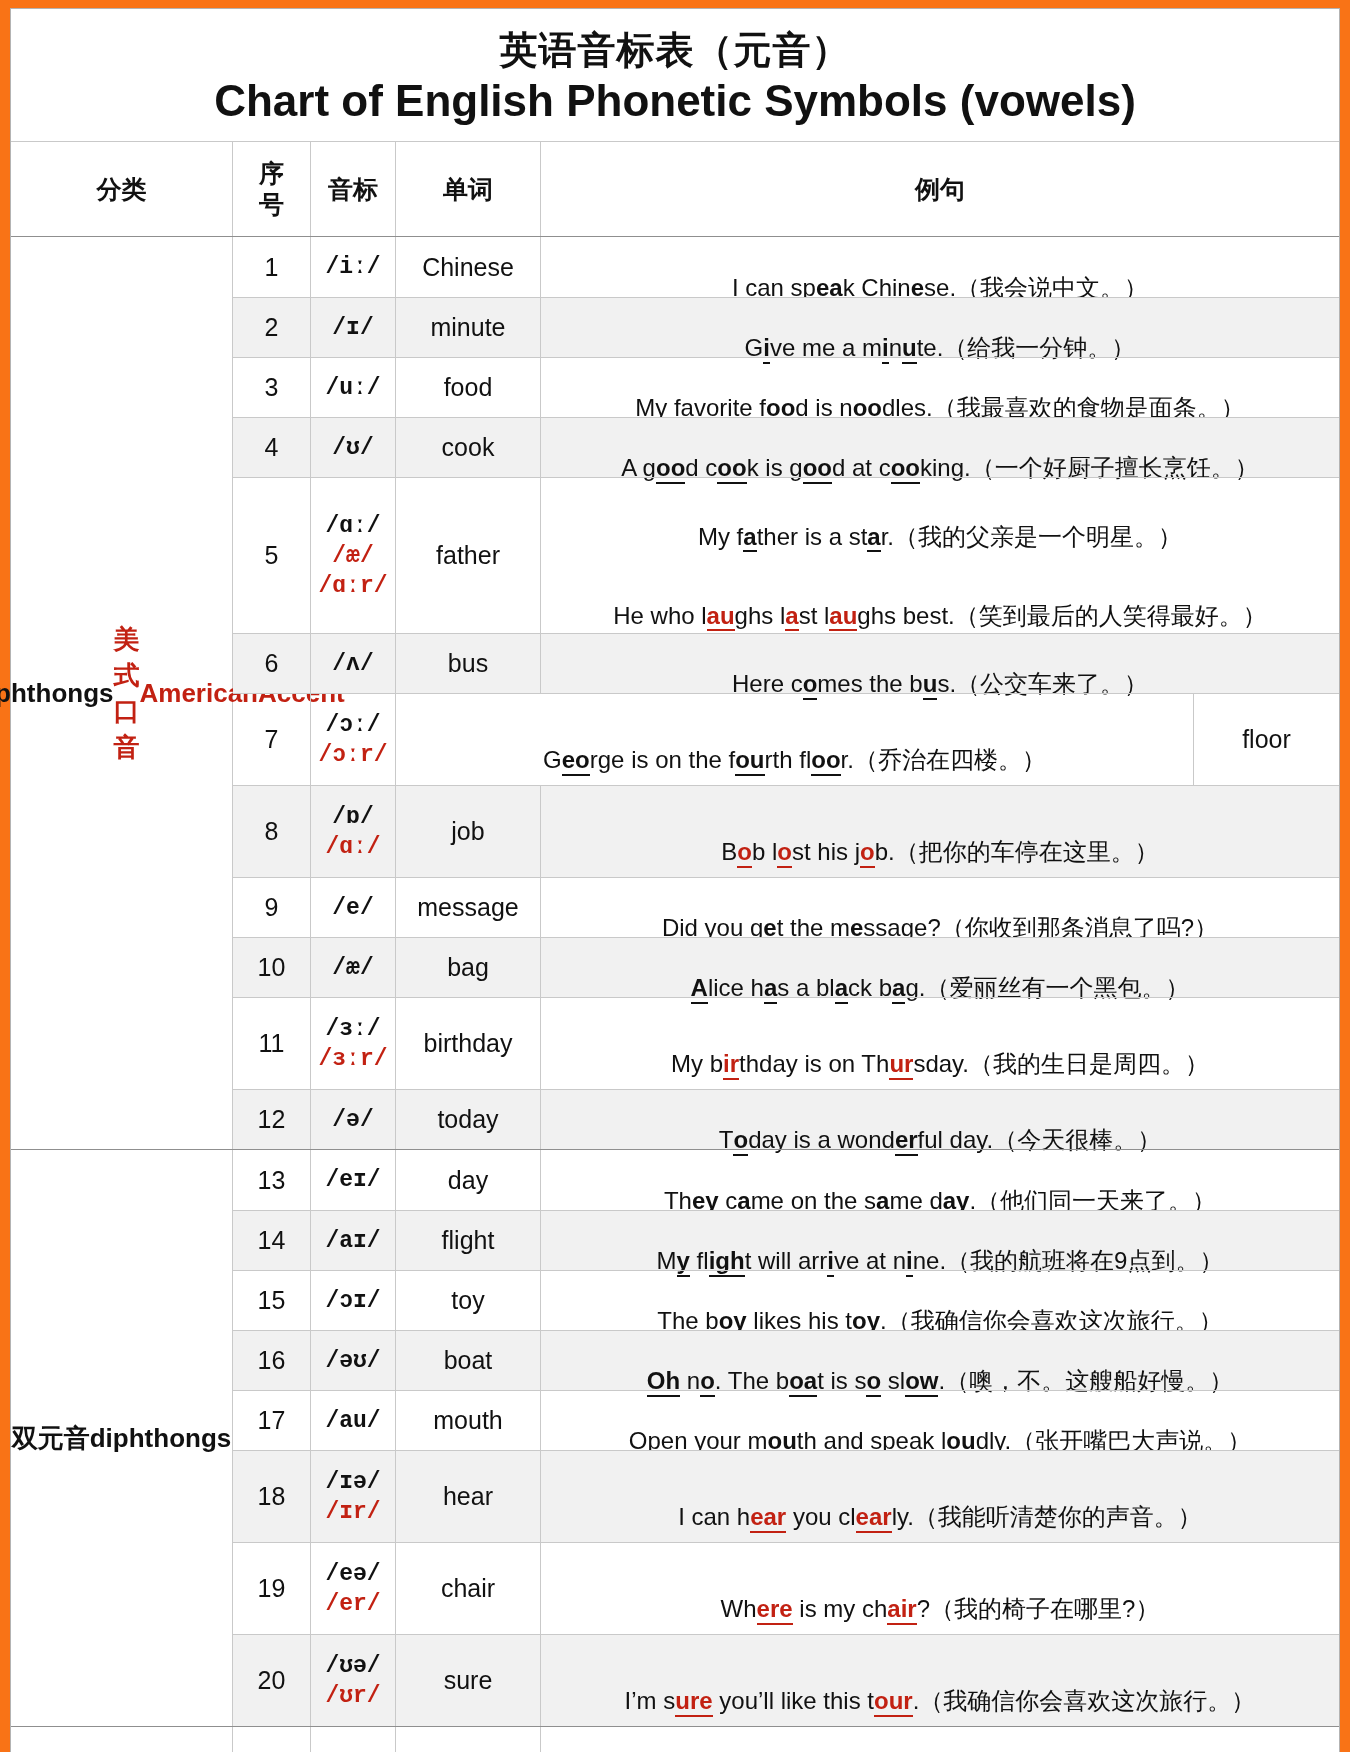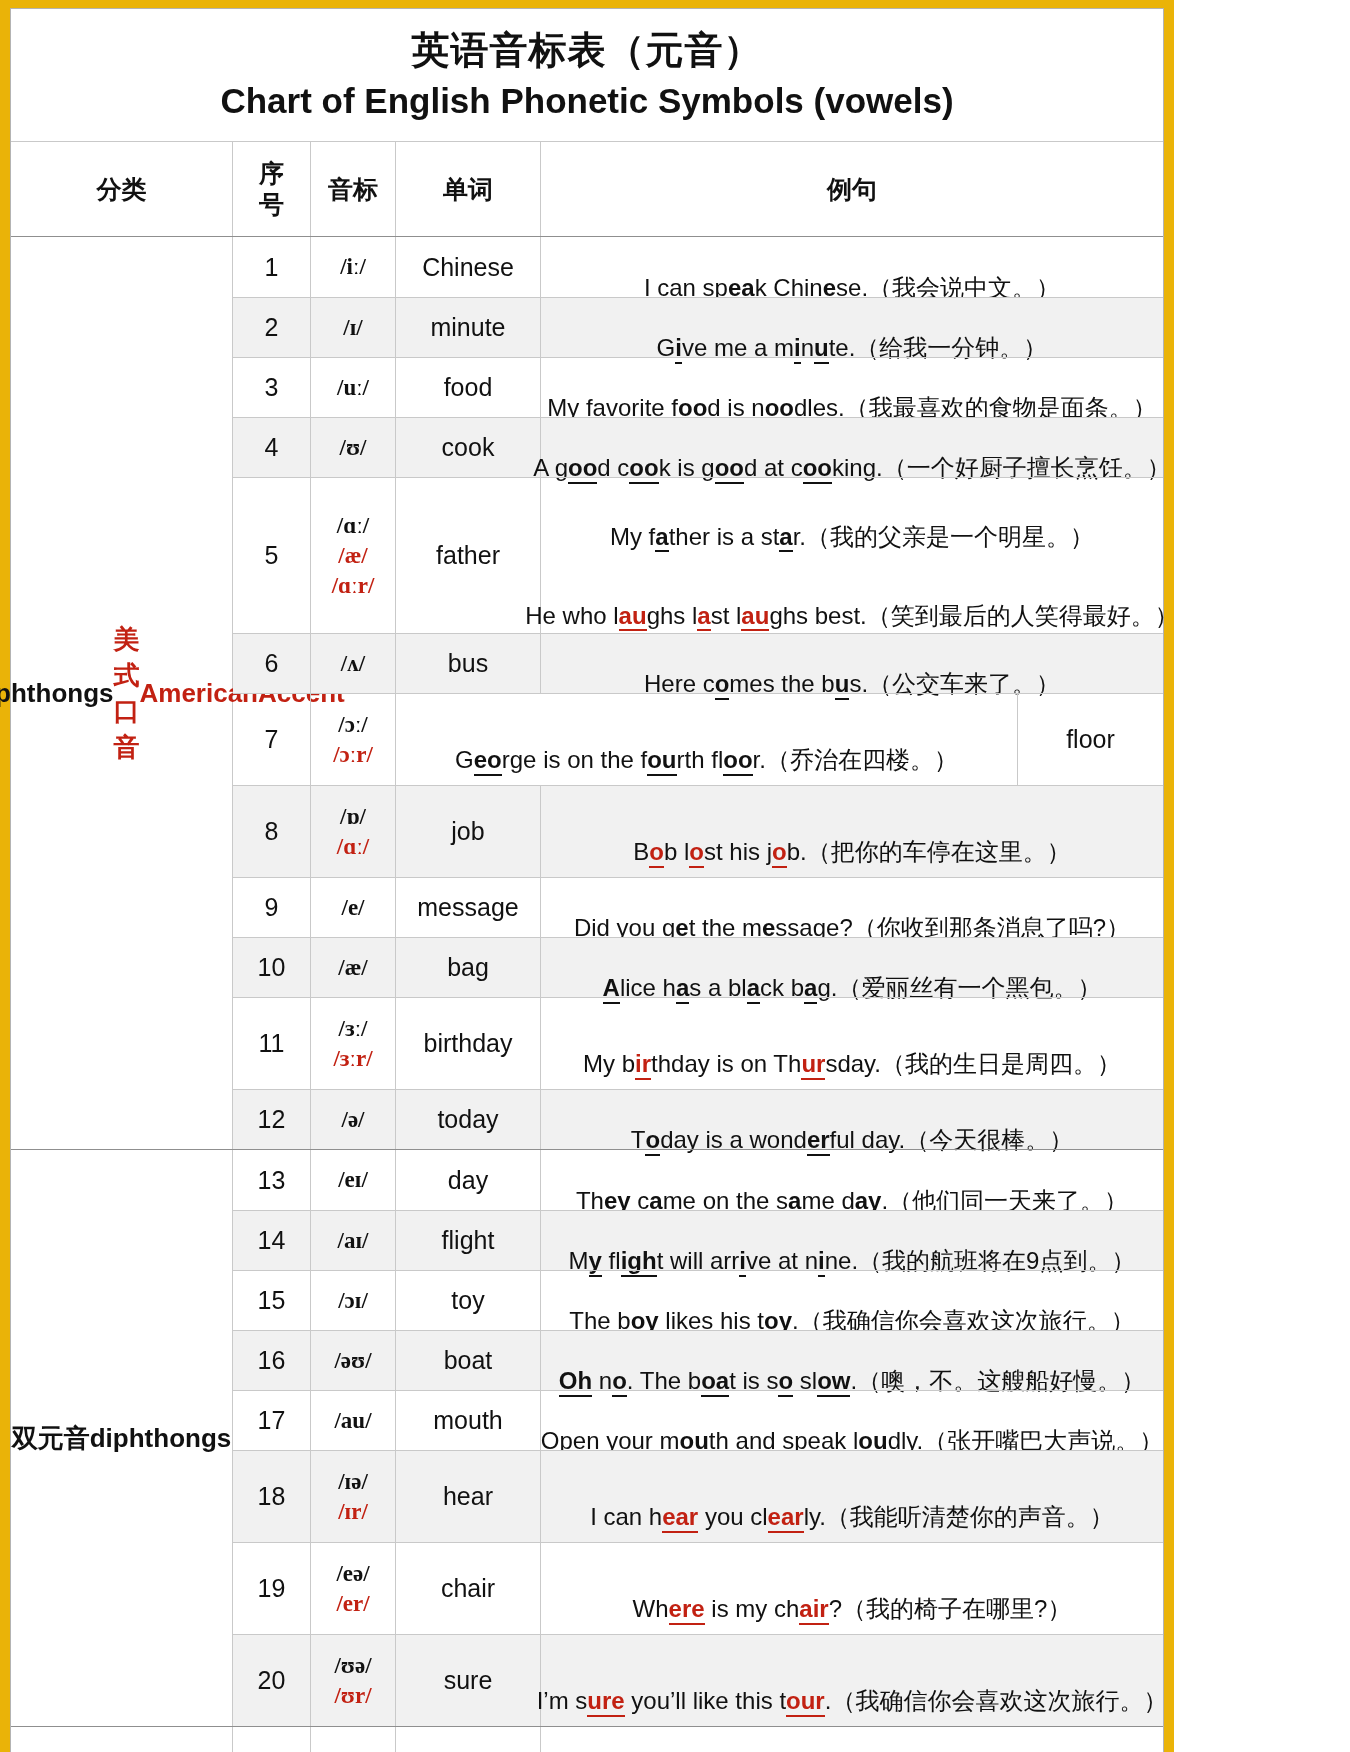--- a/index.html
+++ b/index.html
@@ -1,27 +1,27 @@
 <!DOCTYPE html>
 <html style="--red: #c22112;"><head>
 <meta charset="utf-8">
 <style>
   html,body{margin:0;padding:0;background:#ffffff;}
   body{font-family:"Liberation Sans","DejaVu Sans",sans-serif;color:#111;
        -webkit-font-smoothing:antialiased;}
-  #page{position:relative;width:1174px;height:1752px;background:#eab308;overflow:hidden;}
+  #page{position:relative;width:1350px;height:1752px;background:#f97316;overflow:hidden;}
   #frame{position:absolute;left:10px;right:10px;top:8px;bottom:0;
          border:1.5px solid #b3b3b3;border-bottom:none;display:flex;flex-direction:column;
          background:#fff;box-sizing:border-box;}
 
   
   .title-cell{height:133px;box-sizing:border-box;border-bottom:1px solid #c9c9c9;
               display:flex;flex-direction:column;align-items:center;justify-content:center;}
   .title-zh{font-size:38px;font-weight:700;letter-spacing:1px;line-height:52px;}
-  .title-en{font-size:35px;font-weight:700;line-height:50px;}
+  .title-en{font-size:44px;font-weight:700;line-height:50px;}
 
   
   .header-row{height:95px;box-sizing:border-box;display:flex;border-bottom:1.5px solid #8f8f8f;}
   .hc{display:flex;align-items:center;justify-content:center;text-align:center;
       font-size:25px;font-weight:700;box-sizing:border-box;border-right:1px solid #c9c9c9;
       line-height:31px;white-space:pre-line;}
   .hc:last-child{border-right:none;}
 
   
   .w-cat{width:222px;flex:none;}
@@ -44,21 +44,21 @@
   .row{display:flex;box-sizing:border-box;}
   .row + .row{border-top:1px solid #c9c9c9;}
   .row.stripe{background:#f1f1f1;}
   .row.s1{height:60px;}
   .row.s2{height:92px;}
   .row.s3{height:156px;}
   .cell{box-sizing:border-box;display:flex;flex-direction:column;align-items:center;
         justify-content:center;text-align:center;border-right:1px solid #c9c9c9;min-width:0;}
   .cell:last-child{border-right:none;}
   .num-cell{font-size:25px;}
-  .sym-cell{font-family:Liberation Serif, serif;font-weight:700;
+  .sym-cell{font-family:Liberation Mono, monospace;font-weight:700;
             font-size:23px;line-height:30px;}
   .sym-line.red{color:var(--red);}
   .word-cell{font-size:25px;}
   .ex-cell{font-size:24px;line-height:39px;padding:0 8px;}
   .ex-line{white-space:nowrap;margin-top:40px;}
 
   
   .hl{font-weight:700;border-bottom:2.5px solid currentColor;padding-bottom:0.5px;}
   .hl.red{color:var(--red);}
 

